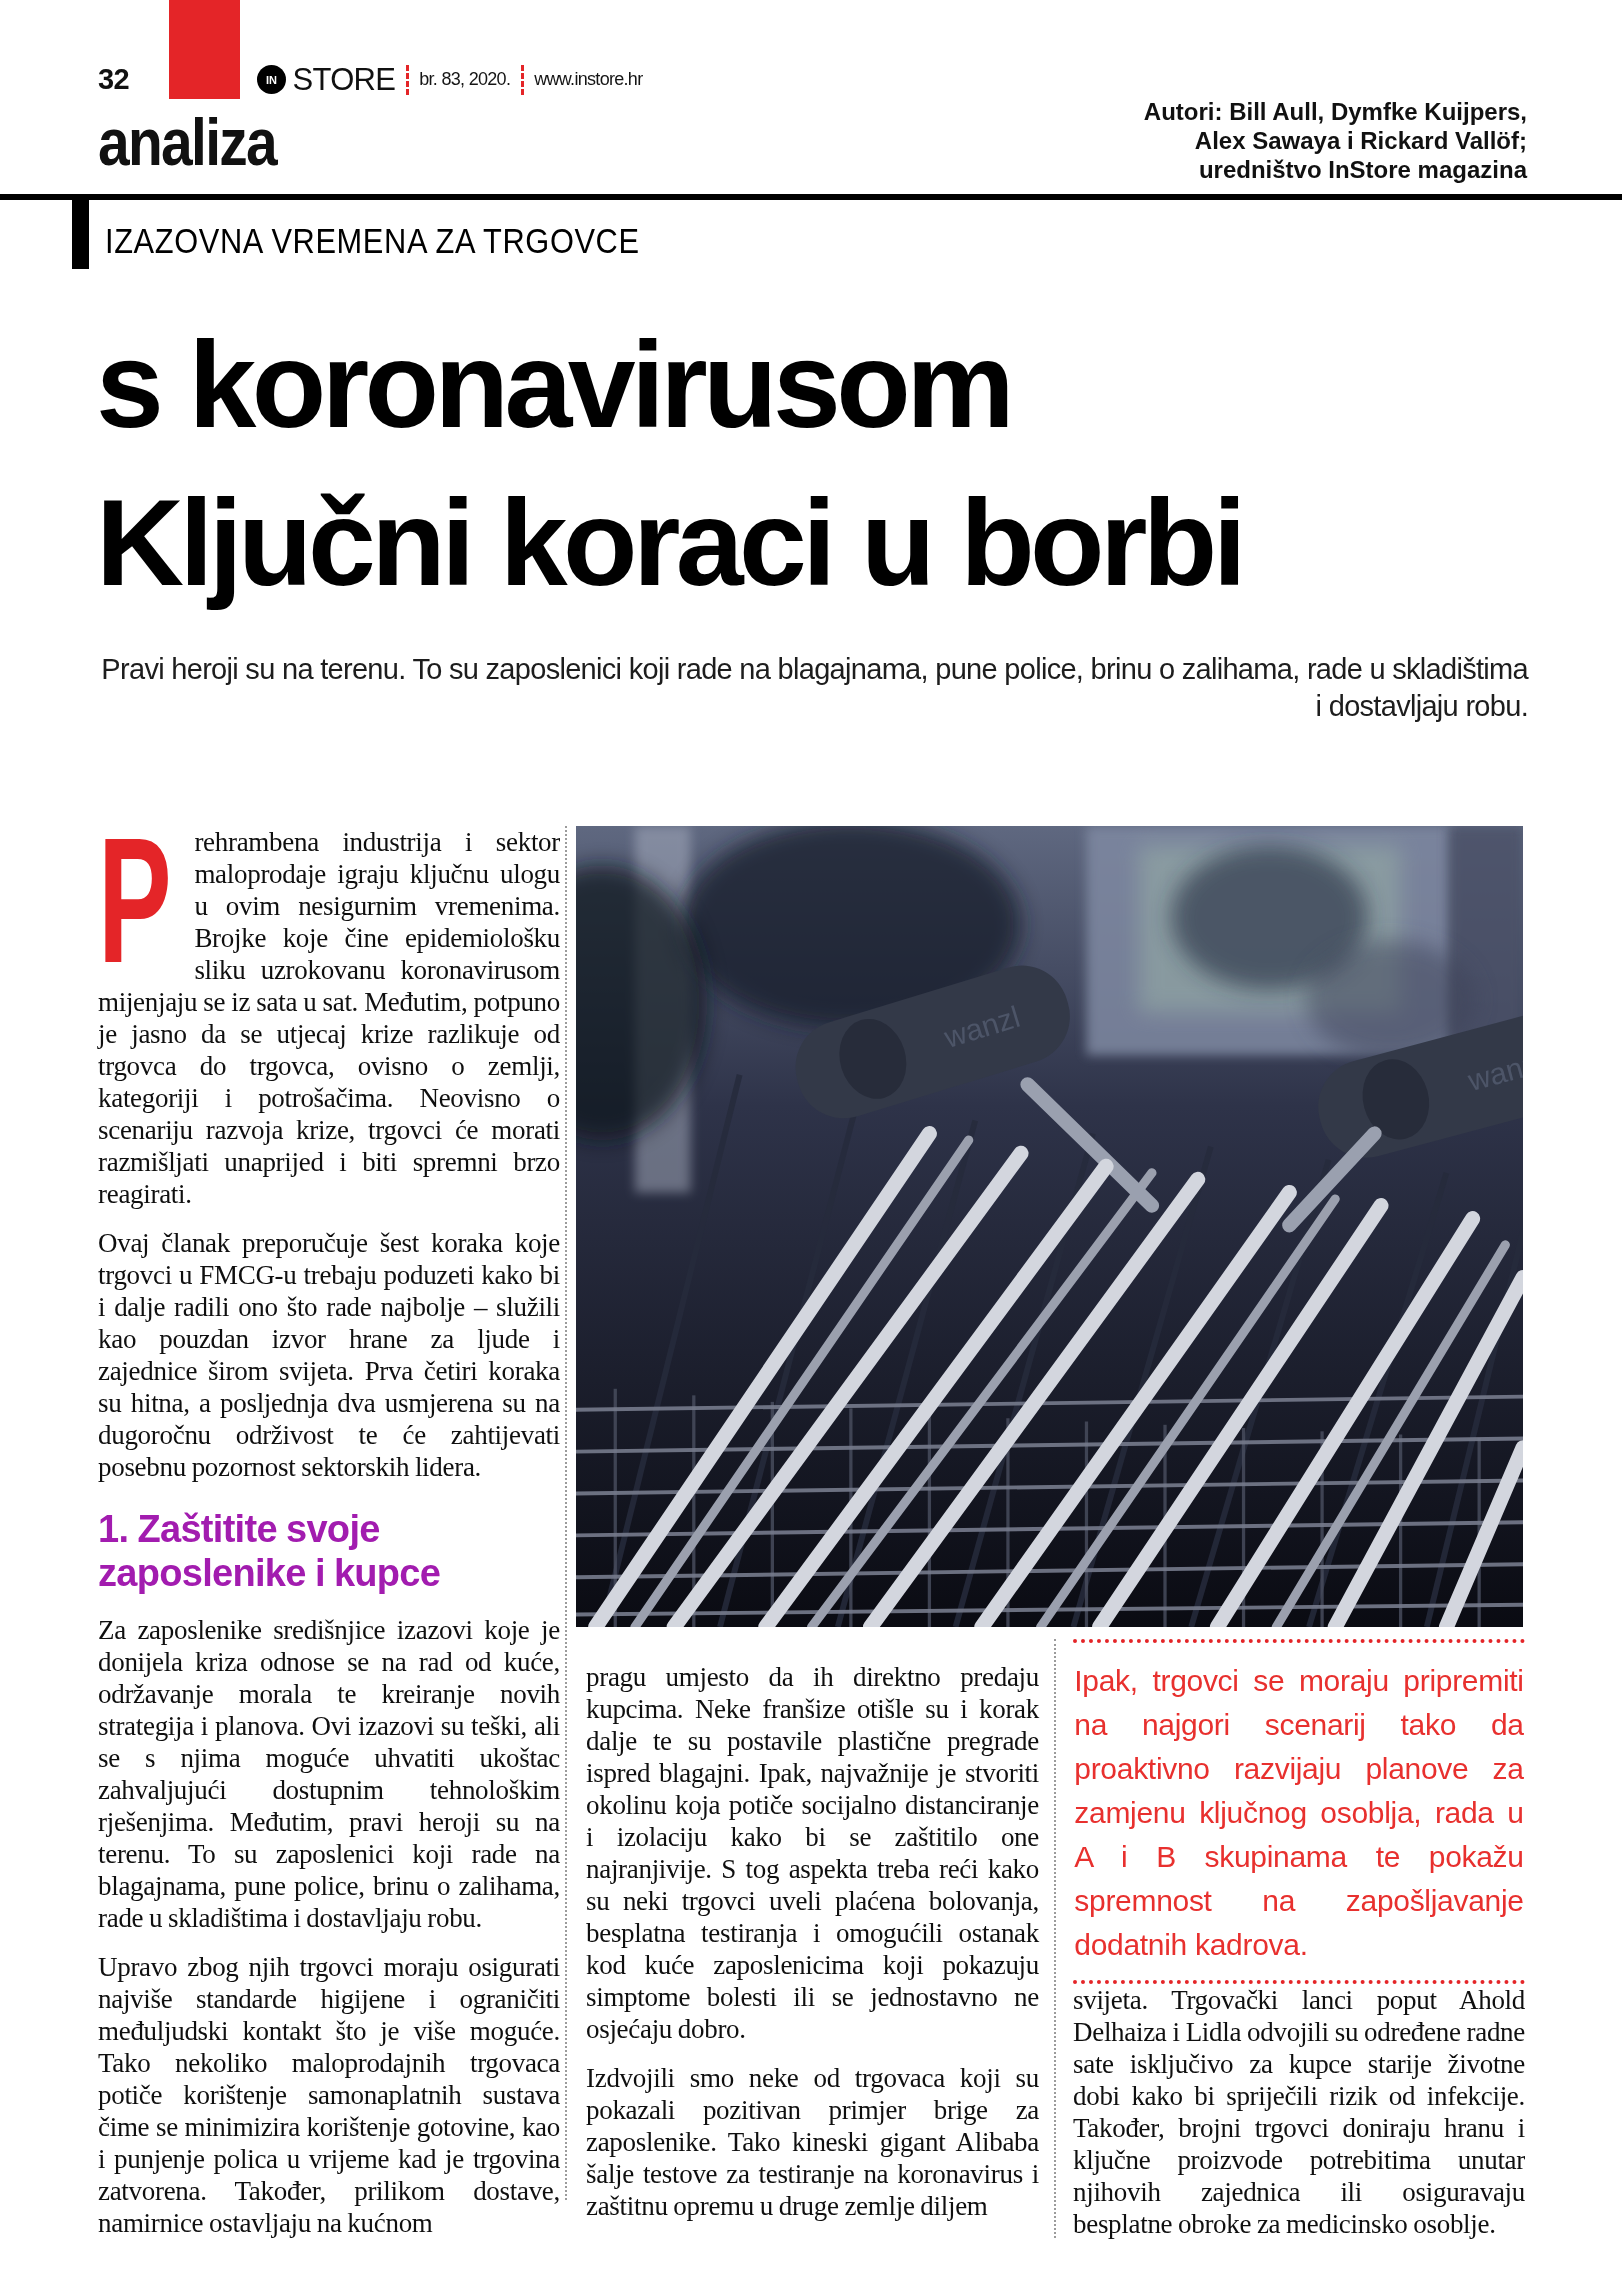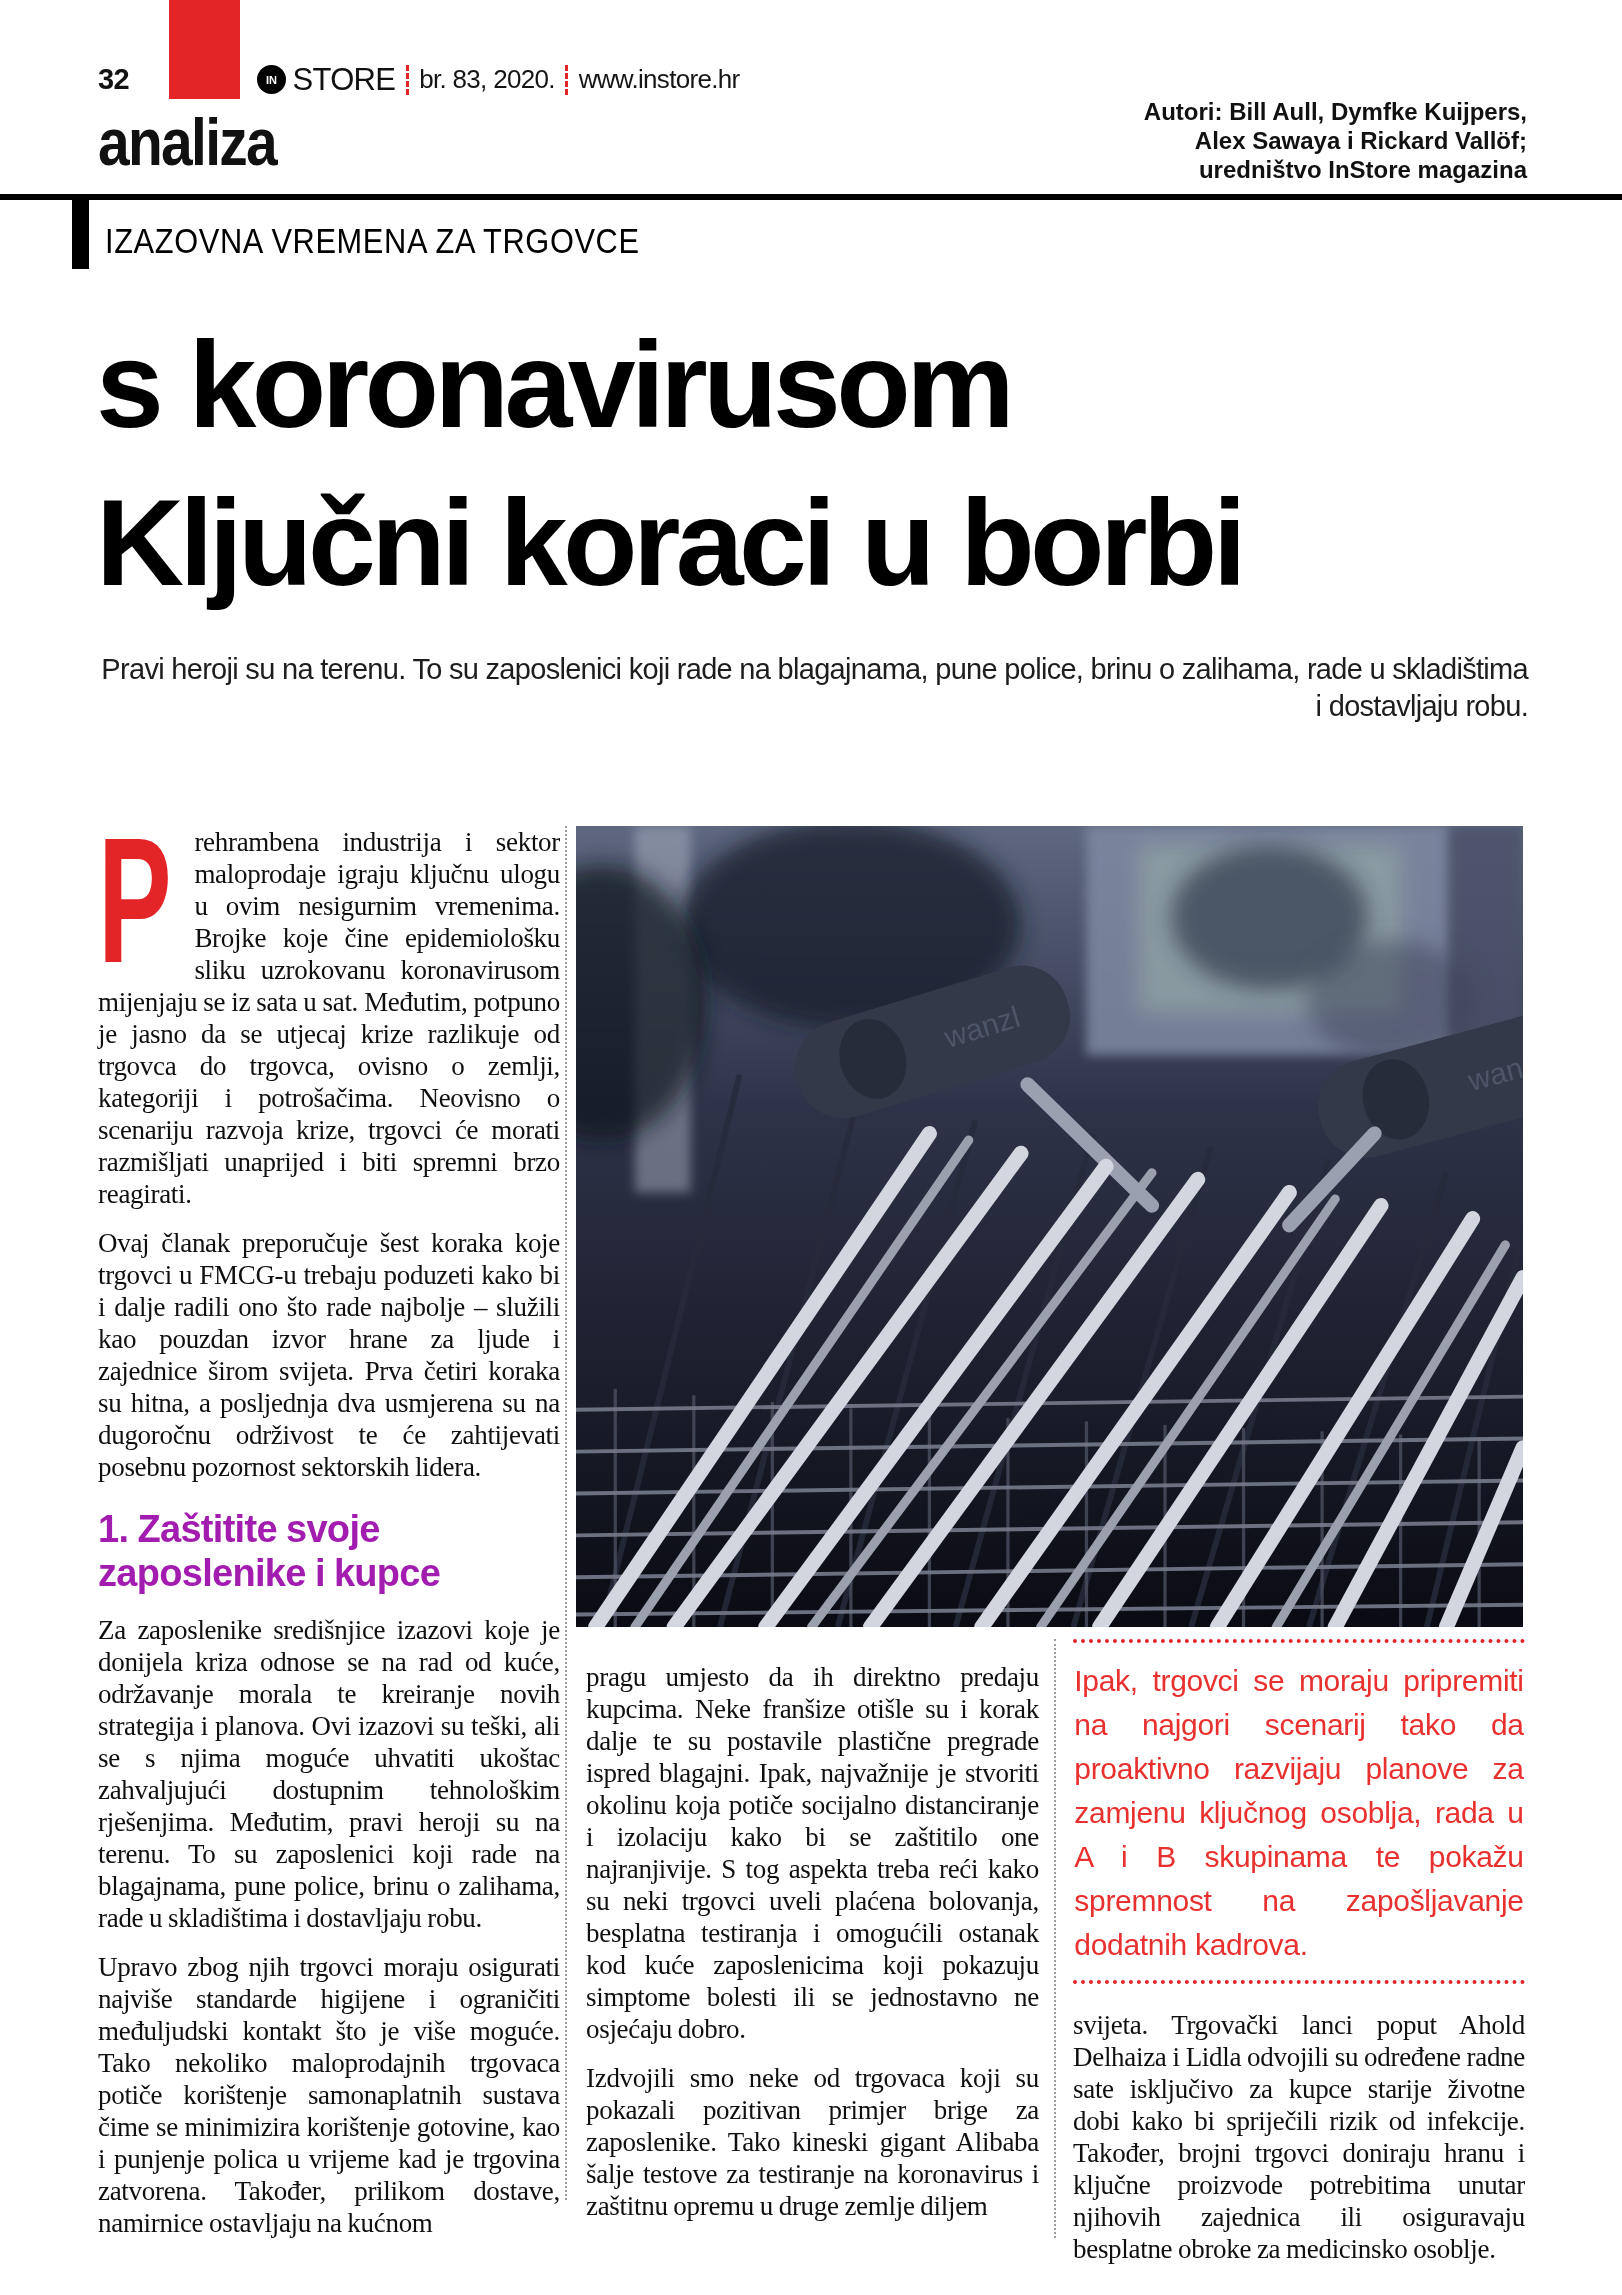--- a/index.html
+++ b/index.html
@@ -9,21 +9,21 @@
 
   
   .pagenum{left:98px;top:63px;font-size:29px;font-weight:bold;letter-spacing:-0.7px;}
   .red-block{left:169px;top:0;width:71px;height:99px;background:#e42528;}
   .logo-row{left:257px;top:64px;display:flex;align-items:center;height:31px;}
   .logo-circle{width:29px;height:29px;border-radius:50%;background:#000000;color:#fff;
                display:flex;align-items:center;justify-content:center;
                font-size:11px;font-weight:bold;margin-right:6.5px;}
   .logo-store{font-size:31px;font-weight:normal;letter-spacing:-0.7px;}
   .hdr-sep{height:30px;border-left:3.3px dashed #e42528;margin:0 10.5px;}
-  .hdr-txt{font-size:26px;letter-spacing:-0.7px;color:#151515;}
+  .hdr-txt{font-size:18px;letter-spacing:-0.7px;color:#151515;}
   .section-title{left:98px;top:103px;font-size:67px;font-weight:800;letter-spacing:-2px;
                  transform:scaleX(.85);transform-origin:left top;}
   .authors{right:96px;top:97px;text-align:right;font-size:24px;font-weight:bold;line-height:29px;}
   .top-rule{left:0;top:194px;width:1623px;height:5.9px;background:#000;}
   .kicker-bar{left:72px;top:194px;width:17px;height:75px;background:#000;}
   .kicker{left:105px;top:221px;font-size:35px;font-weight:normal;letter-spacing:0.7px;color:#000;
           transform:scaleX(.88);transform-origin:left top;}
 
   
   .headline{left:96px;top:306px;font-weight:800;font-size:122px;line-height:158px;
@@ -45,21 +45,21 @@
   .dropcap{float:left;width:82px;height:128px;margin:6.5px 14.4px 0 0;color:#e42528;
            font-family:"Liberation Sans",sans-serif;font-weight:bold;font-size:178px;
            line-height:136px;transform:scaleX(.62);transform-origin:left top;}
   .subhead{font-family:"Liberation Sans",sans-serif;font-size:38px;line-height:44px;
            font-weight:bold;letter-spacing:-0.7px;text-align:left;margin:23.6px 0 19.6px 0;color:#a21caf;}
 
   
   .dotline{border-top:4.6px dotted #e42528;height:0;width:100%;}
   .pullquote{font-family:"Liberation Sans",sans-serif;font-size:30px;line-height:44px;
              color:#e8302e;text-align:justify;letter-spacing:-0.3px;padding:15.7px 1.3px 13px 1.3px;}
-  .col3 .body-text{margin-top:25px;}
+  .col3 .body-text{}
 
   
   .photo{left:576px;top:826px;width:947px;height:801px;display:block;}
 </style>
 </head>
 <body>
 
 <div class="abs pagenum">32</div>
 <div class="abs red-block"></div>
 

